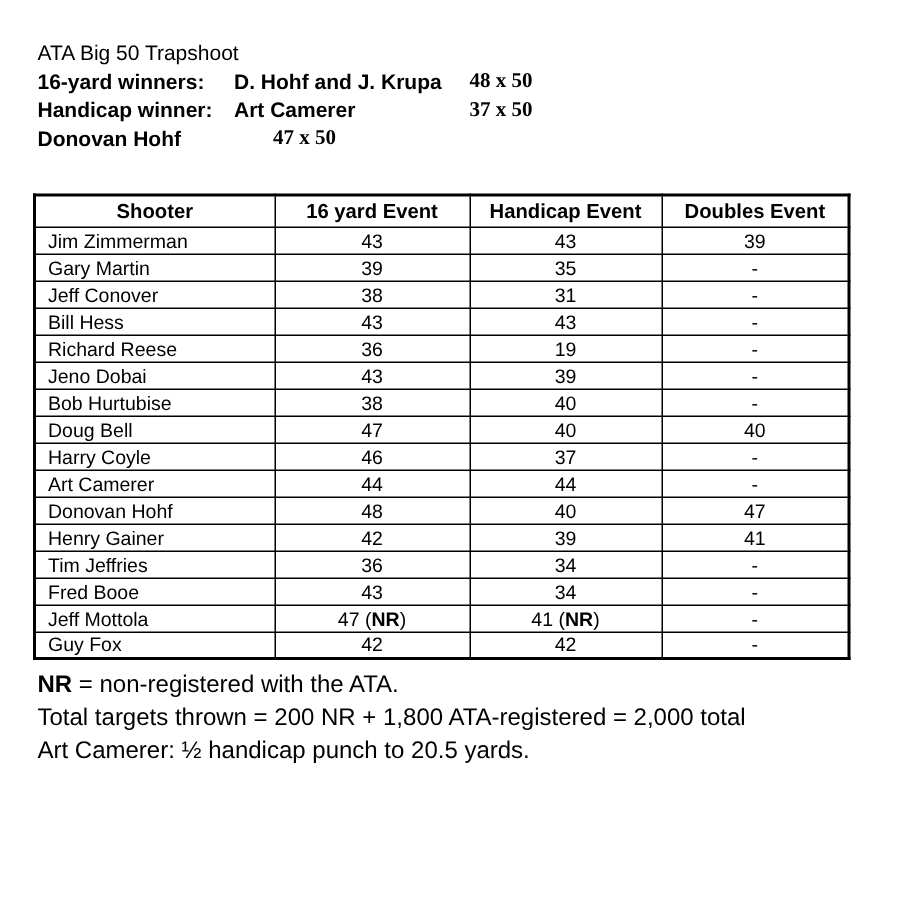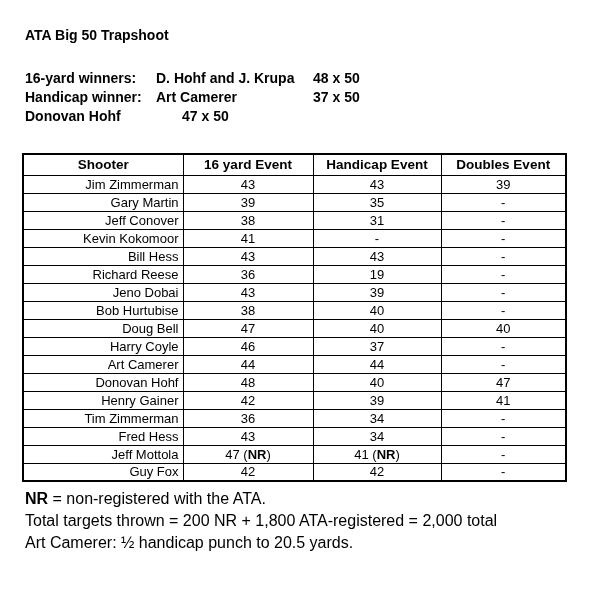--- a/index.html
+++ b/index.html
@@ -7,27 +7,27 @@
   body {
     width: 611px;
     height: 610px;
     background: #ffffff;
     color: #000000;
     font-family: "Liberation Sans", sans-serif;
     overflow: hidden;
   }
   .page { padding: 25px 0 0 25px; }
 
-  .title-block { font-weight: bold; font-size: 14px; line-height: 20px; }
-
-  .winners { margin-top: 24px; font-weight: bold; font-size: 14px; }
+  .title-block { font-weight: normal; font-size: 14px; line-height: 20px; }
+
+  .winners { font-weight: bold; font-size: 14px; }
   .winner-row { display: flex; line-height: 19px; }
   .winner-label { width: 131px; }
   .winner-name  { width: 157px; }
-  .winner-score { width: 70px; }
+  .winner-score { width: 70px; font-family: Liberation Serif, serif; }
 
   table.scores {
     border-collapse: collapse;
     table-layout: fixed;
     width: 543px;
     margin: 27px 0 0 -3px;
     border: 2px solid #000;
   }
   table.scores th, table.scores td {
     border: 1px solid #000;
@@ -41,21 +41,21 @@
     text-align: center;
     padding: 0 4px;
   }
   table.scores td {
     height: 18px;
     font-size: 13px;
     text-align: center;
     padding: 0 4px;
     line-height: 1;
   }
-  table.scores td.shooter { text-align: right; padding-left: 8px; margin-left: 24px; }
+  table.scores td.shooter { text-align: left; padding-left: 8px; margin-left: 24px; }
 
   .notes { margin-top: 6px; font-size: 16px; line-height: 22px; }
   .note b { font-weight: bold; }
 </style>
 </head>
 <body>
 
 <div class="page">
 
   <div class="title-block">
@@ -107,26 +107,20 @@
           <td>35</td>
           <td>-</td>
         </tr>
         <tr>
           <td class="shooter">Jeff Conover</td>
           <td>38</td>
           <td>31</td>
           <td>-</td>
         </tr>
         <tr>
-          <td class="shooter">Kevin Kokomoor</td>
-          <td>41</td>
-          <td>-</td>
-          <td>-</td>
-        </tr>
-        <tr>
           <td class="shooter">Bill Hess</td>
           <td>43</td>
           <td>43</td>
           <td>-</td>
         </tr>
         <tr>
           <td class="shooter">Richard Reese</td>
           <td>36</td>
           <td>19</td>
           <td>-</td>
@@ -167,27 +161,27 @@
           <td>40</td>
           <td>47</td>
         </tr>
         <tr>
           <td class="shooter">Henry Gainer</td>
           <td>42</td>
           <td>39</td>
           <td>41</td>
         </tr>
         <tr>
-          <td class="shooter">Tim Zimmerman</td>
+          <td class="shooter">Tim Jeffries</td>
           <td>36</td>
           <td>34</td>
           <td>-</td>
         </tr>
         <tr>
-          <td class="shooter">Fred Hess</td>
+          <td class="shooter">Fred Booe</td>
           <td>43</td>
           <td>34</td>
           <td>-</td>
         </tr>
         <tr>
           <td class="shooter">Jeff Mottola</td>
           <td>47 (<b>NR</b>)</td>
           <td>41 (<b>NR</b>)</td>
           <td>-</td>
         </tr>

